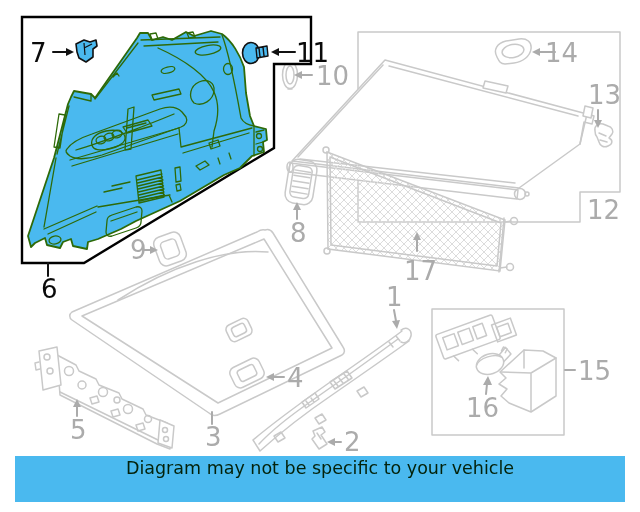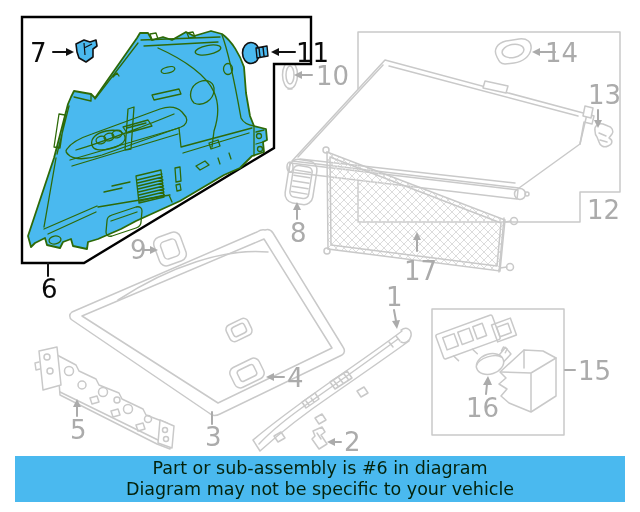--- a/index.html
+++ b/index.html
@@ -257,16 +257,15 @@
     <text class="lbl-gray" x="587" y="219">12</text>
     <text class="lbl-gray" x="588" y="104">13</text>
     <text class="lbl-gray" x="545" y="62">14</text>
     <text class="lbl-gray" x="578" y="380">15</text>
     <text class="lbl-gray" x="466" y="417">16</text>
     <text class="lbl-gray" x="404" y="280">17</text>
   </g>
 </svg>
 
 <div id="banner" style="background: rgb(74, 185, 239); color: rgb(4, 34, 10);">
-  <div>Part or sub-assembly is #6 in diagram</div>
   <div>Diagram may not be specific to your vehicle</div>
 </div>
 </div>
 
 </body></html>

